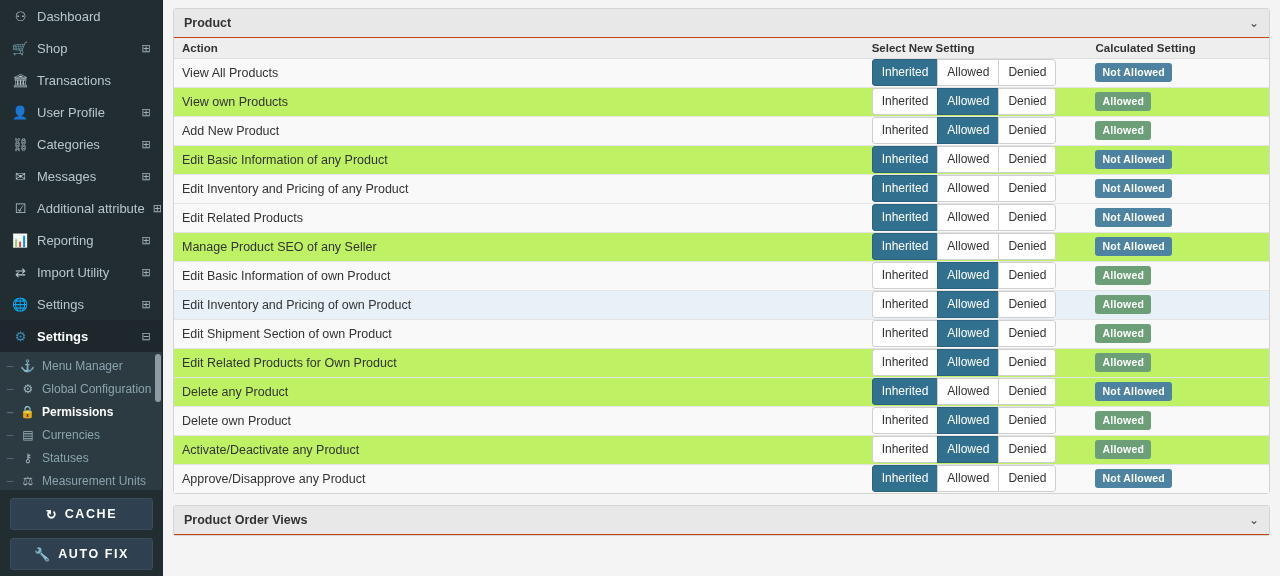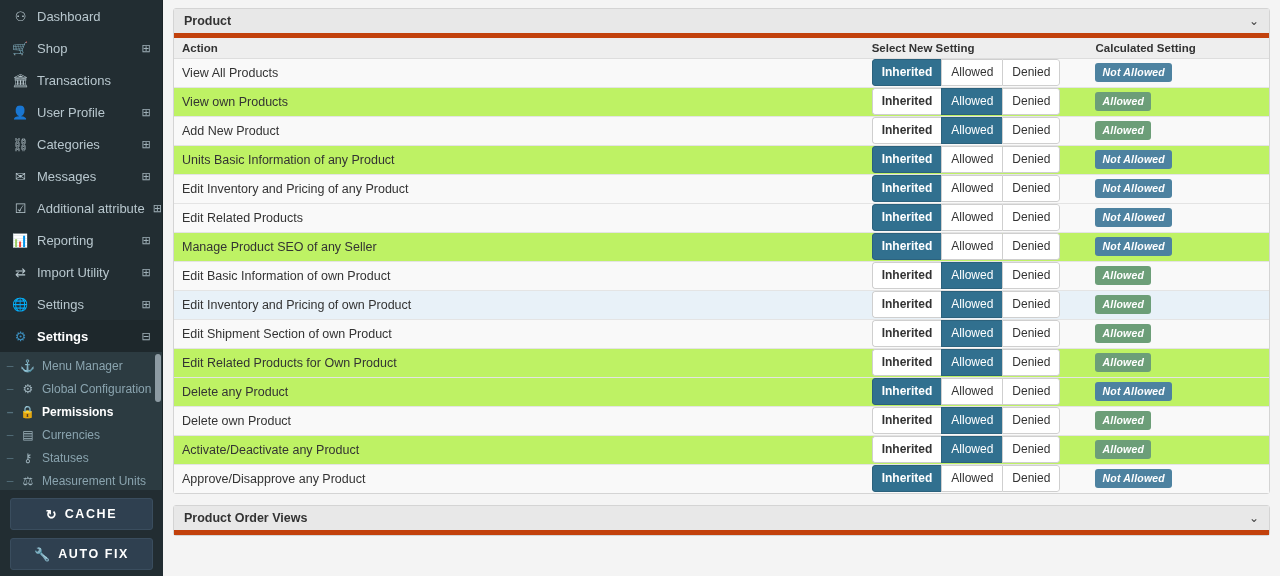--- a/index.html
+++ b/index.html
@@ -85,21 +85,21 @@
   
   .main {
     flex: 1 1 auto; height: 576px; background: #f4f4f4;
     padding: 8px 10px 0 10px; overflow: hidden; position: relative;
   }
   .panel {
     background: #fff; border: 1px solid #d4d4d4; border-radius: 3px;
     margin-bottom: 11px;
   }
   .panel-head {
-    background: #e8e8e8; border-bottom: 5px solid #c2410c;
+    background: #e8e8e8; border-bottom: 1px solid #c2410c;
     height: 29px; display: flex; align-items: center;
     padding: 0 10px; justify-content: space-between; text-align: center;
   }
   .panel-title { font-size: 12.5px; font-weight: bold; color: #333; }
   .chev { font-size: 12px; color: #444; cursor: pointer; line-height: 1; }
 
   table.perm { width: 100%; border-collapse: collapse; table-layout: fixed; }
   table.perm thead th {
     background: #eeeeee; border-bottom: 1px solid #dddddd;
     font-size: 11.5px; font-weight: bold; color: #333;
@@ -117,29 +117,29 @@
   table.perm tbody tr.odd  td { background: #f9f9f9; }
   table.perm tbody tr.even td { background: #bef264; }
   table.perm tbody tr.hover td { background: #e8f1f8; }
 
   .btn-group { display: inline-flex; border-radius: 3px; overflow: hidden; }
   .bg-btn {
     font-size: 12px; line-height: 1; padding: 6px 9px 7px 9px;
     border: 1px solid #cfcfcf; border-right: none;
     background: #fff; color: #333; cursor: pointer; white-space: nowrap;
   }
-  .bg-btn:first-child { border-radius: 3px 0 0 3px; font-weight: bold; }
+  .bg-btn:first-child { border-radius: 3px 0 0 3px; }
   .bg-btn:last-child { border-right: 1px solid #cfcfcf; border-radius: 0 3px 3px 0; }
   .bg-btn.on {
     background: #31708f; border-color: #2b617c; color: #fff;
   }
   .badge {
     display: inline-block; font-size: 10.5px; font-weight: bold;
     color: #fff; padding: 3px 7px 4px 7px; border-radius: 3px;
-    letter-spacing: .2px; white-space: nowrap; font-style: italic;
+    letter-spacing: .2px; white-space: nowrap;
   }
   .badge.allowed { background: #6c9e78; }
   .badge.notallowed { background: #4d82a0; }
   td.calc-cell { padding-left: 10px; }
   td.sel-cell { padding-left: 7px; }
 </style>
 </head>
 <body>
 
 <div class="app">
@@ -296,21 +296,21 @@
             <tr class="odd">
               <td>Add New Product</td>
               <td class="sel-cell"><div class="btn-group">
                   <button class="bg-btn">Inherited</button>
                   <button class="bg-btn on">Allowed</button>
                   <button class="bg-btn">Denied</button>
                 </div></td>
               <td class="calc-cell"><span class="badge allowed">Allowed</span></td>
             </tr>
             <tr class="even">
-              <td>Units Basic Information of any Product</td>
+              <td>Edit Basic Information of any Product</td>
               <td class="sel-cell"><div class="btn-group">
                   <button class="bg-btn on">Inherited</button>
                   <button class="bg-btn">Allowed</button>
                   <button class="bg-btn">Denied</button>
                 </div></td>
               <td class="calc-cell"><span class="badge notallowed">Not Allowed</span></td>
             </tr>
             <tr class="odd">
               <td>Edit Inventory and Pricing of any Product</td>
               <td class="sel-cell"><div class="btn-group">

